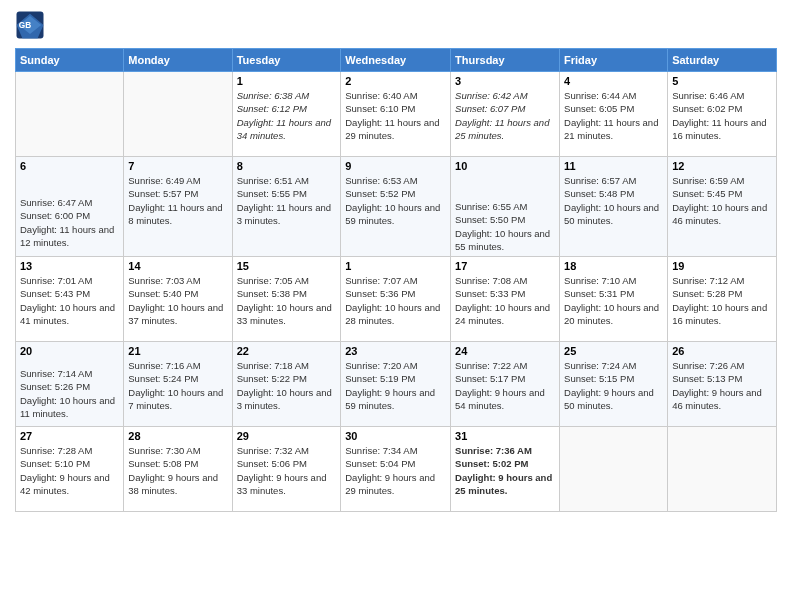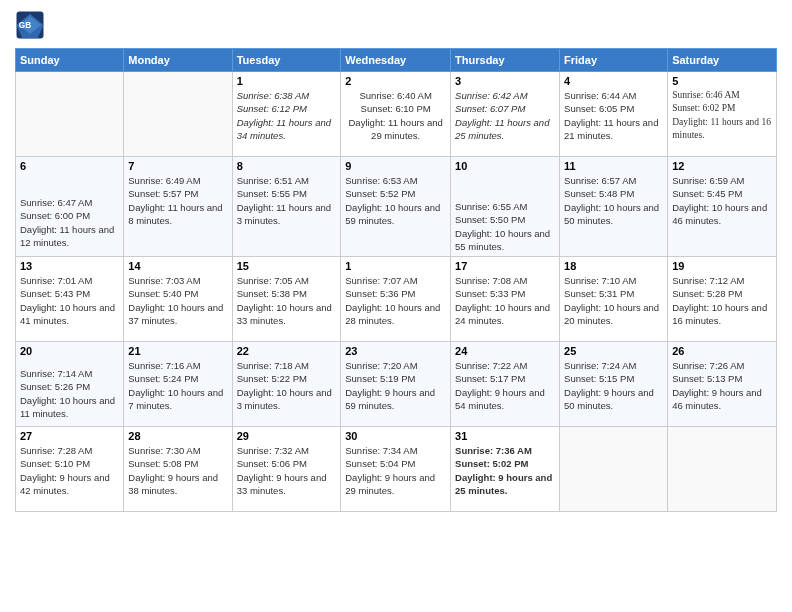--- a/index.html
+++ b/index.html
@@ -133,39 +133,39 @@
           <td class="empty"></td>
           <td class="empty"></td>
           <td>
             <span class="day-num">1</span>
             <div class="day-info" style="white-space: pre-line; font-style: italic;">Sunrise: 6:38 AM
 Sunset: 6:12 PM
 Daylight: 11 hours and 34 minutes.</div>
           </td>
           <td>
             <span class="day-num">2</span>
-            <div class="day-info" style="white-space: pre-line; text-align: center;">Sunrise: 6:40 AM
+            <div class="day-info" style="white-space: pre-line;">Sunrise: 6:40 AM
 Sunset: 6:10 PM
 Daylight: 11 hours and 29 minutes.</div>
           </td>
           <td>
             <span class="day-num">3</span>
             <div class="day-info" style="white-space: pre-line; font-style: italic;">Sunrise: 6:42 AM
 Sunset: 6:07 PM
 Daylight: 11 hours and 25 minutes.</div>
           </td>
           <td>
             <span class="day-num">4</span>
             <div class="day-info" style="white-space: pre-line;">Sunrise: 6:44 AM
 Sunset: 6:05 PM
 Daylight: 11 hours and 21 minutes.</div>
           </td>
           <td>
             <span class="day-num">5</span>
-            <div class="day-info" style="white-space: pre-line; font-family: Liberation Serif, serif;">Sunrise: 6:46 AM
+            <div class="day-info" style="white-space: pre-line;">Sunrise: 6:46 AM
 Sunset: 6:02 PM
 Daylight: 11 hours and 16 minutes.</div>
           </td>
         </tr>
         <tr>
           <td>
             <span class="day-num">6</span>
             <div class="day-info" style="white-space: pre-line; margin-top: 24px;">Sunrise: 6:47 AM
 Sunset: 6:00 PM
 Daylight: 11 hours and 12 minutes.</div>

